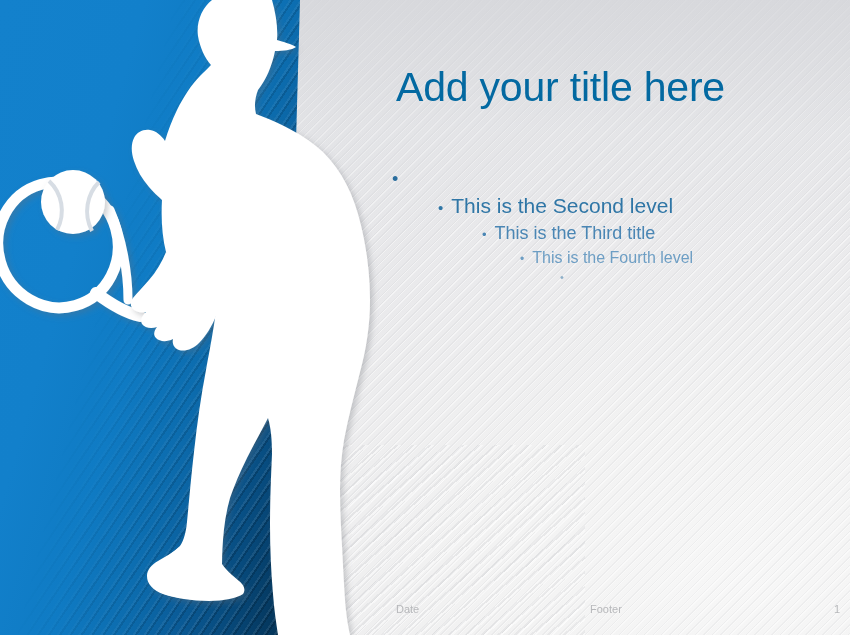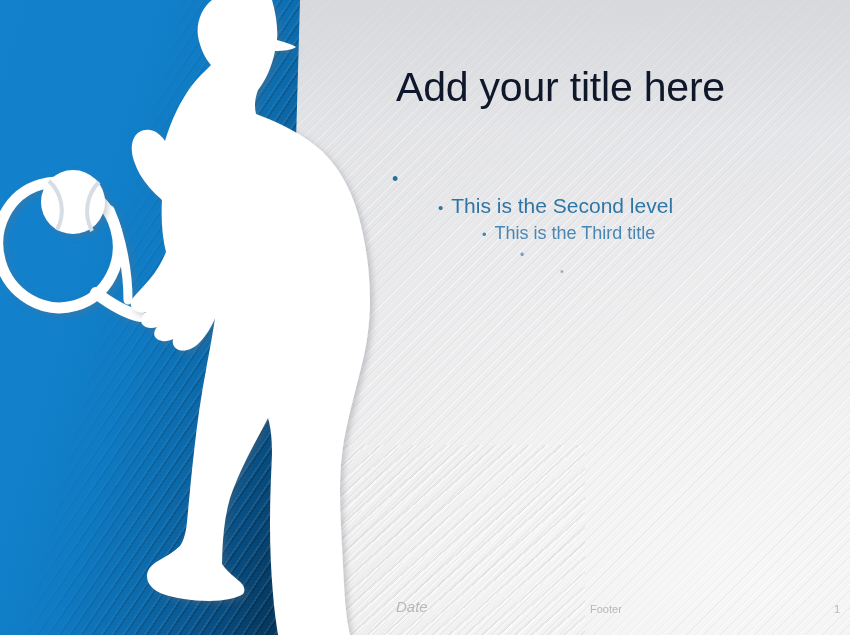--- a/index.html
+++ b/index.html
@@ -118,21 +118,21 @@
 
   
   .title {
     position: absolute;
     left: 396px;
     top: 64px;
     width: 430px;
     font-size: 41px;
     font-weight: 400;
     letter-spacing: -0.2px;
-    color: #0f172a;
+    color: #0369a1;
     line-height: 1.15;
   }
 
   .body-list {
     position: absolute;
     left: 392px;
     top: 170px;
     width: 450px;
     list-style: none;
     margin: 0;
@@ -165,23 +165,22 @@
     position: absolute;
     left: 0;
     bottom: 0;
     width: 850px;
     height: 38px;
   }
   .footer-date {
     position: absolute;
     left: 396px;
     bottom: 20px;
-    font-size: 15px;
+    font-size: 11px;
     color: #b7b8bb;
-    font-style: italic;
   }
   .footer-text {
     position: absolute;
     left: 590px;
     bottom: 20px;
     font-size: 11px;
     color: #b7b8bb;
     margin-top: 6px;
   }
   .footer-page {
@@ -322,20 +321,21 @@
     <div class="lvl lvl-2">
       <span class="bullet">•</span>
       <span>This is the Second level</span>
     </div>
     <div class="lvl lvl-3">
       <span class="bullet">•</span>
       <span>This is the Third title</span>
     </div>
     <div class="lvl lvl-4">
       <span class="bullet">•</span>
+      <span>This is the Fourth level</span>
     </div>
     <div class="lvl lvl-5">
       <span class="bullet">•</span>
     </div>
   </div>
 
   <div class="footer-zone">
     <div class="footer-date">Date</div>
     <div class="footer-text">Footer</div>
     <div class="footer-page">1</div>

